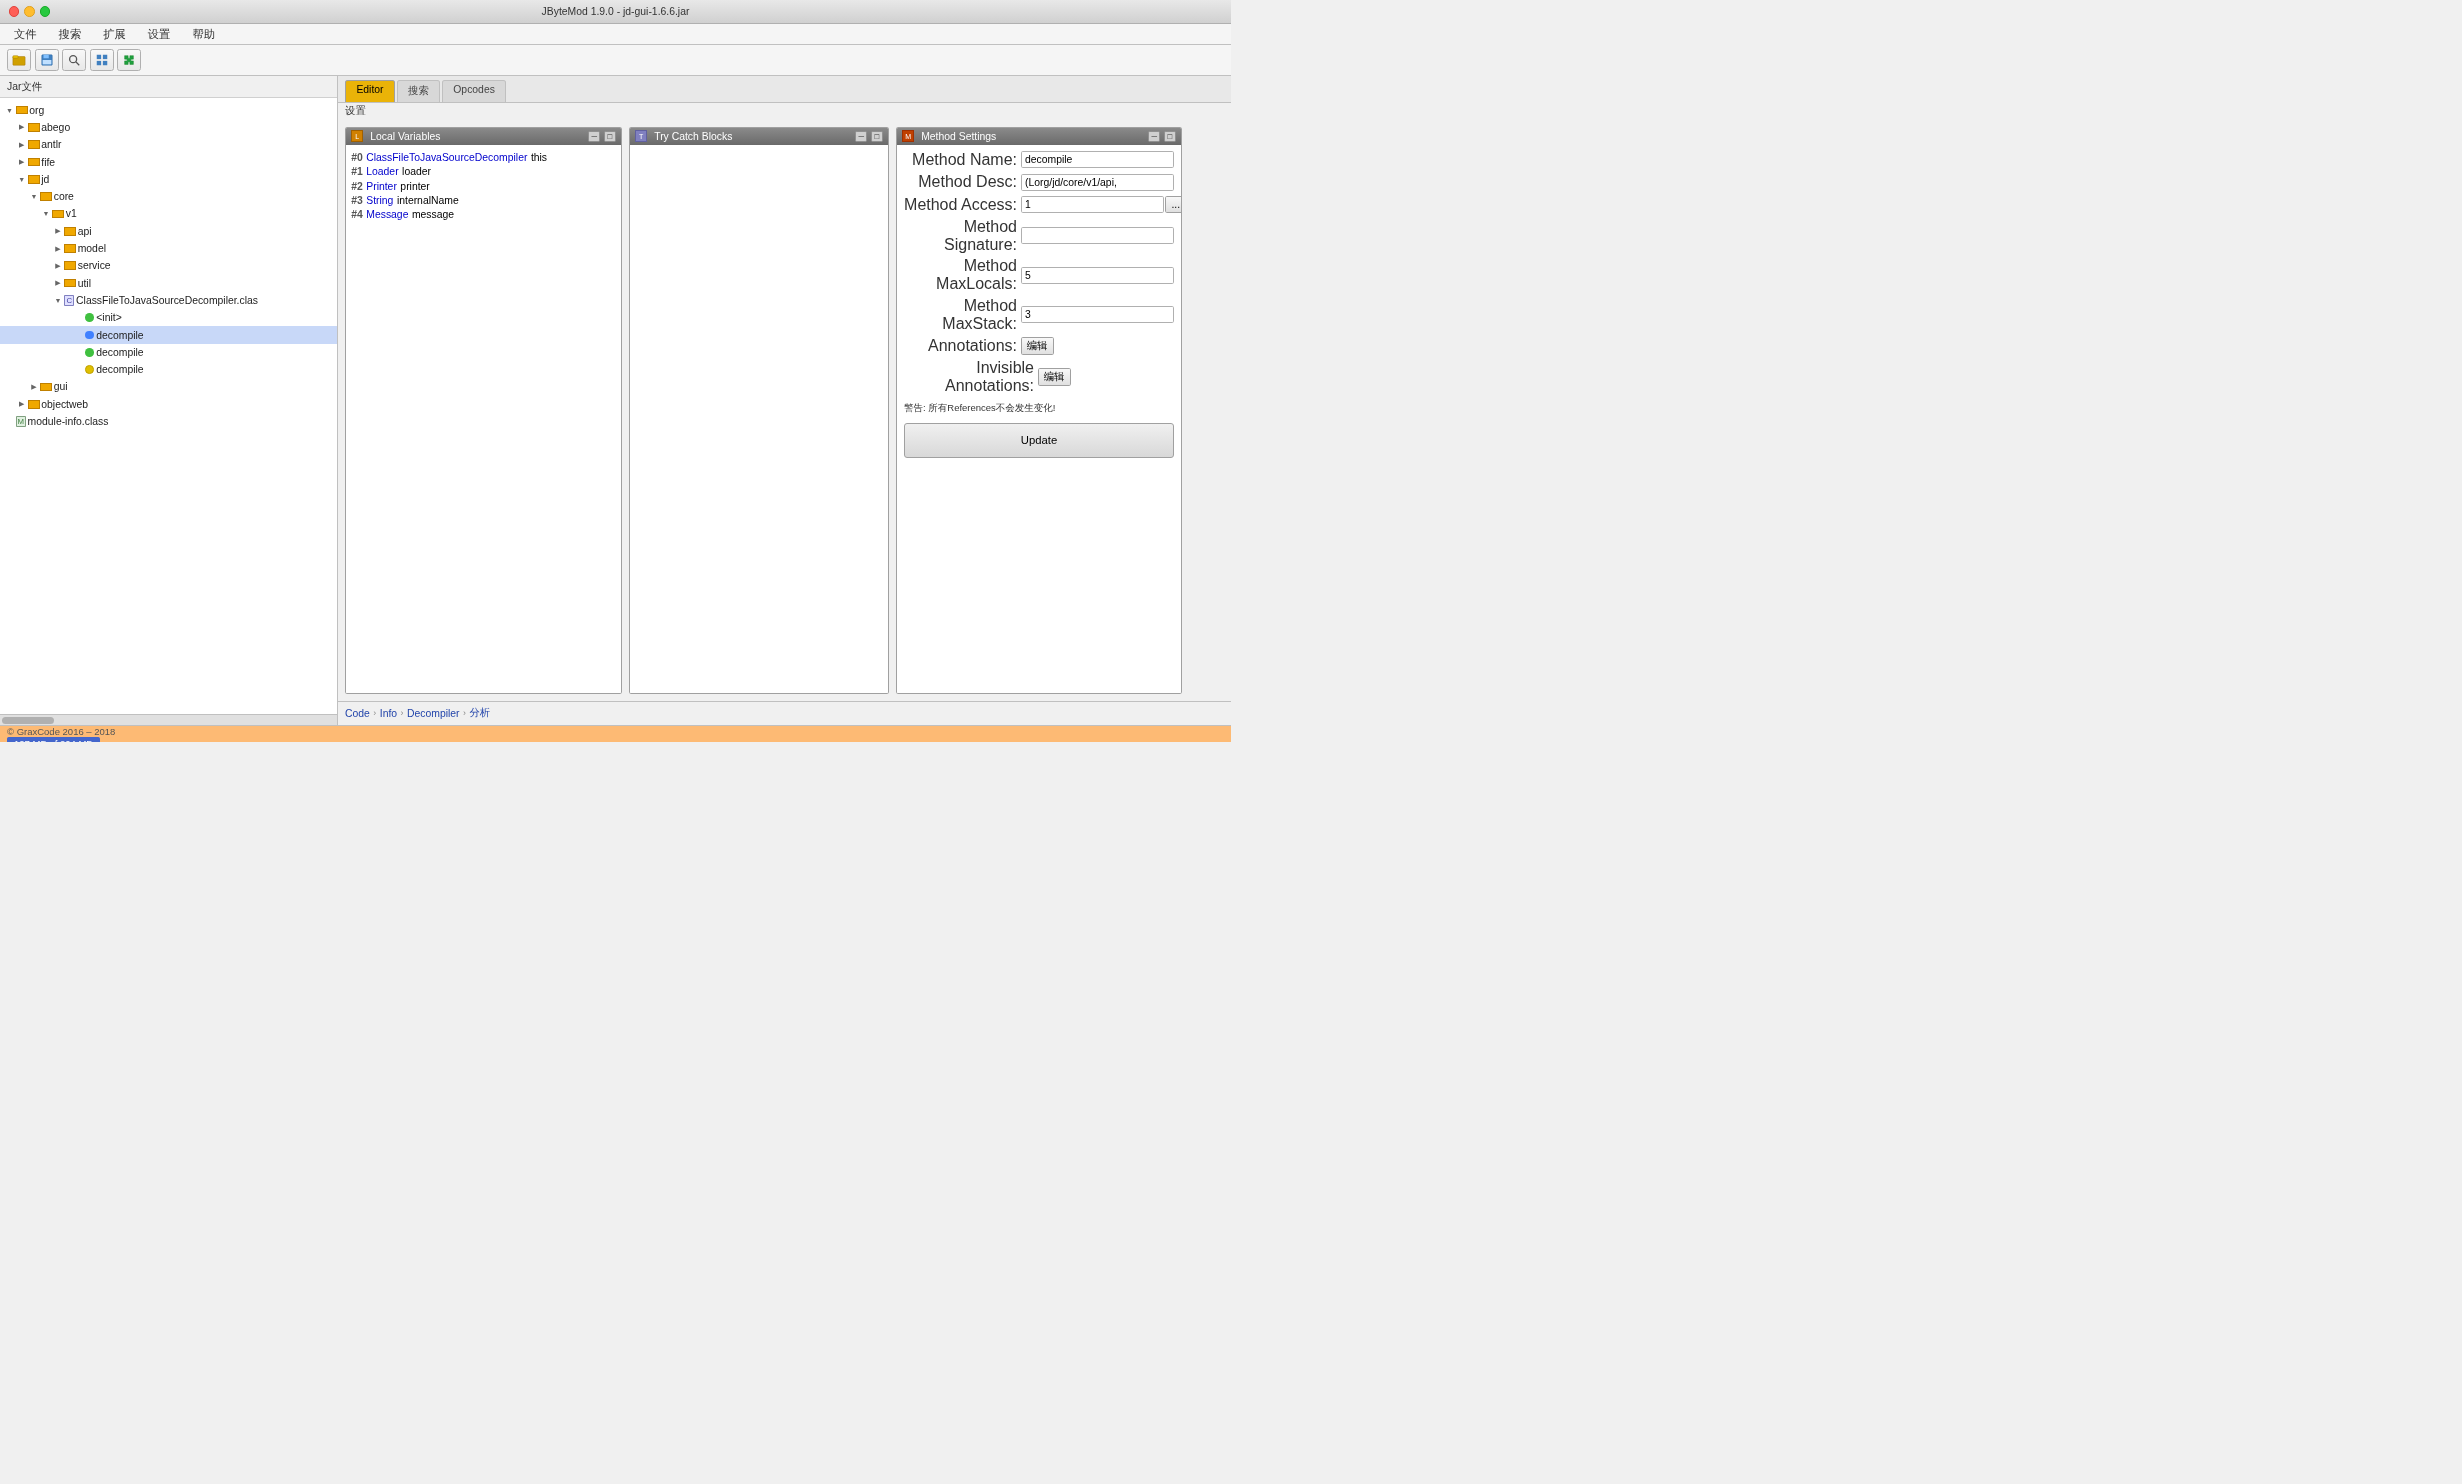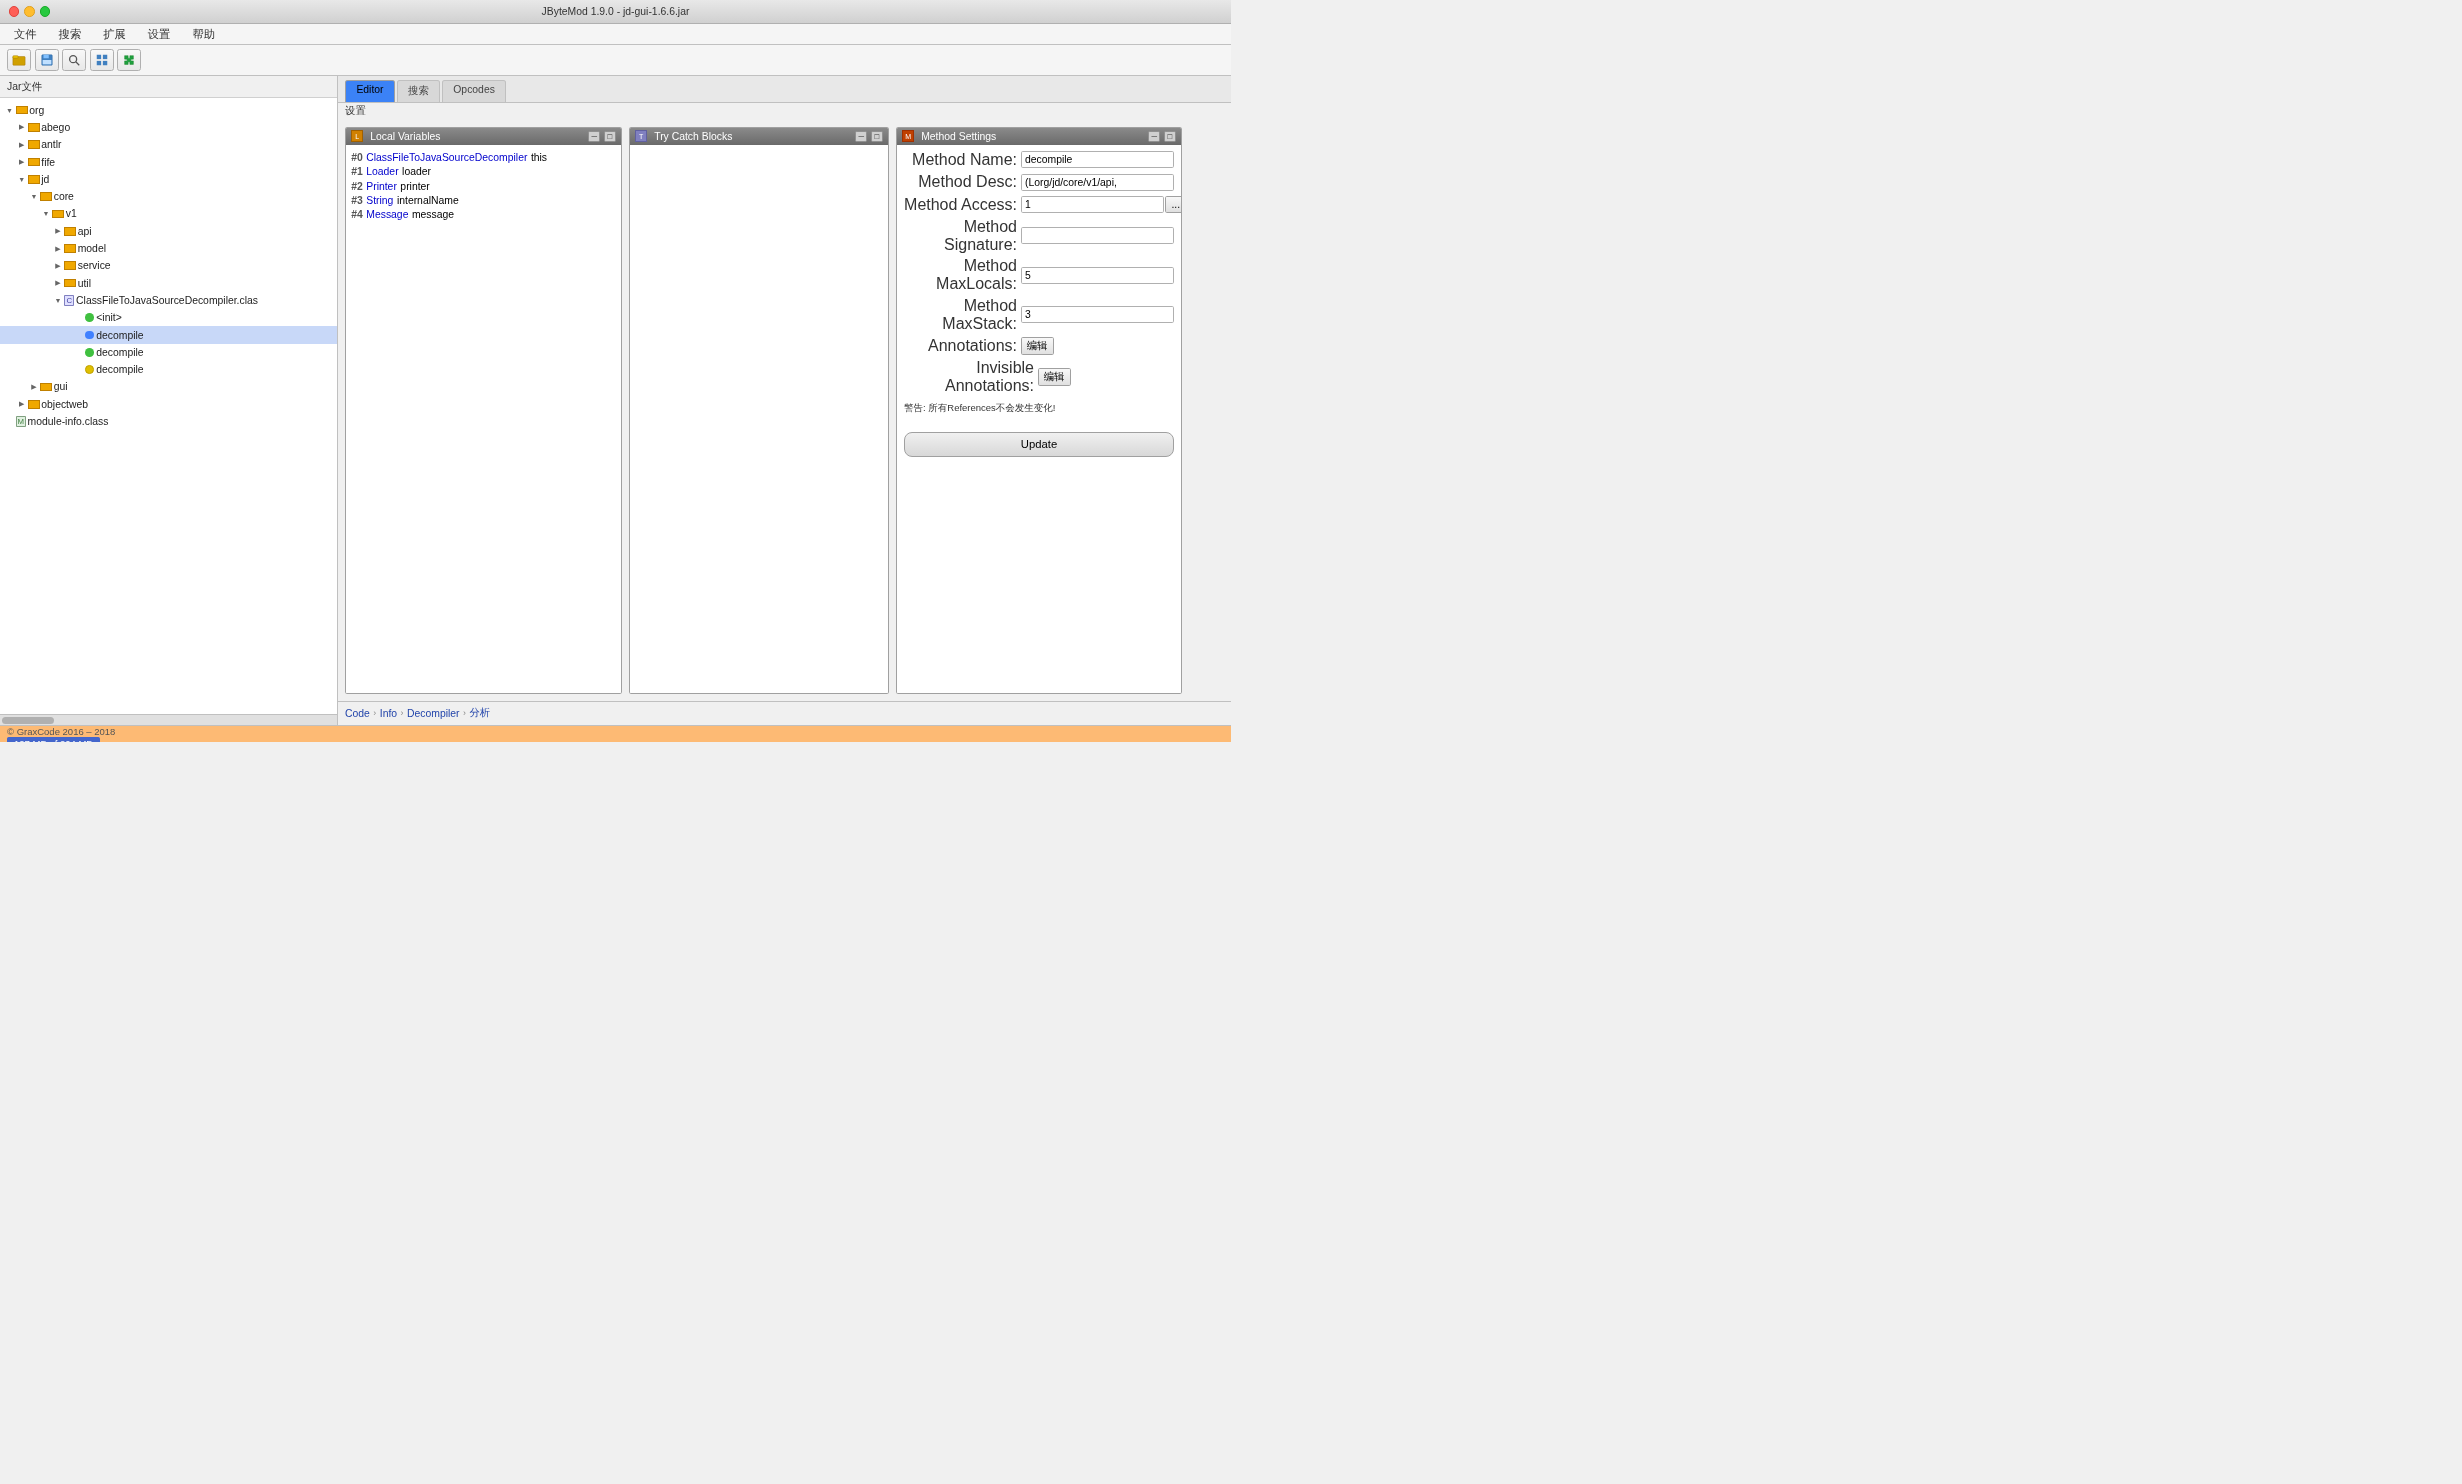--- a/index.html
+++ b/index.html
@@ -177,21 +177,21 @@
       padding: 3.5px 10.4px;
       font-size: 10.4px;
       cursor: pointer;
       border: 0.9px solid #c0c0c0;
       border-bottom: none;
       border-radius: 2.6px 2.6px 0 0;
       background: #d8d8d8;
       color: #444;
     }
     .tab.active {
-      background: #3b82f6;
+      background: #eab308;
       color: #000;
       border-color: #a0a0a0;
       text-align: right;
     }
 
     #settings-label {
       padding: 1.7px 7px;
       font-size: 10.4px;
       color: #333;
     }
@@ -328,27 +328,27 @@
       border-radius: 1.7px;
       cursor: pointer;
     }
     .ms-warning {
       font-size: 9.5px;
       color: #333;
       padding: 3.5px 0;
     }
     .ms-update-btn {
       width: 100%;
-      height: 25px;
+      height: 35px;
       background: linear-gradient(to bottom, #f0f0f0, #d8d8d8);
       border: 0.9px solid #a0a0a0;
-      border-radius: 8px;
+      border-radius: 3px;
       cursor: pointer;
       font-size: 11.3px;
-      margin-top: 10px;
+      margin-top: 1px;
     }
 
     
     #breadcrumb {
       height: 24px;
       background: #f0f0f0;
       border-top: 0.9px solid #c0c0c0;
       display: flex;
       align-items: center;
       padding: 0 7px;

